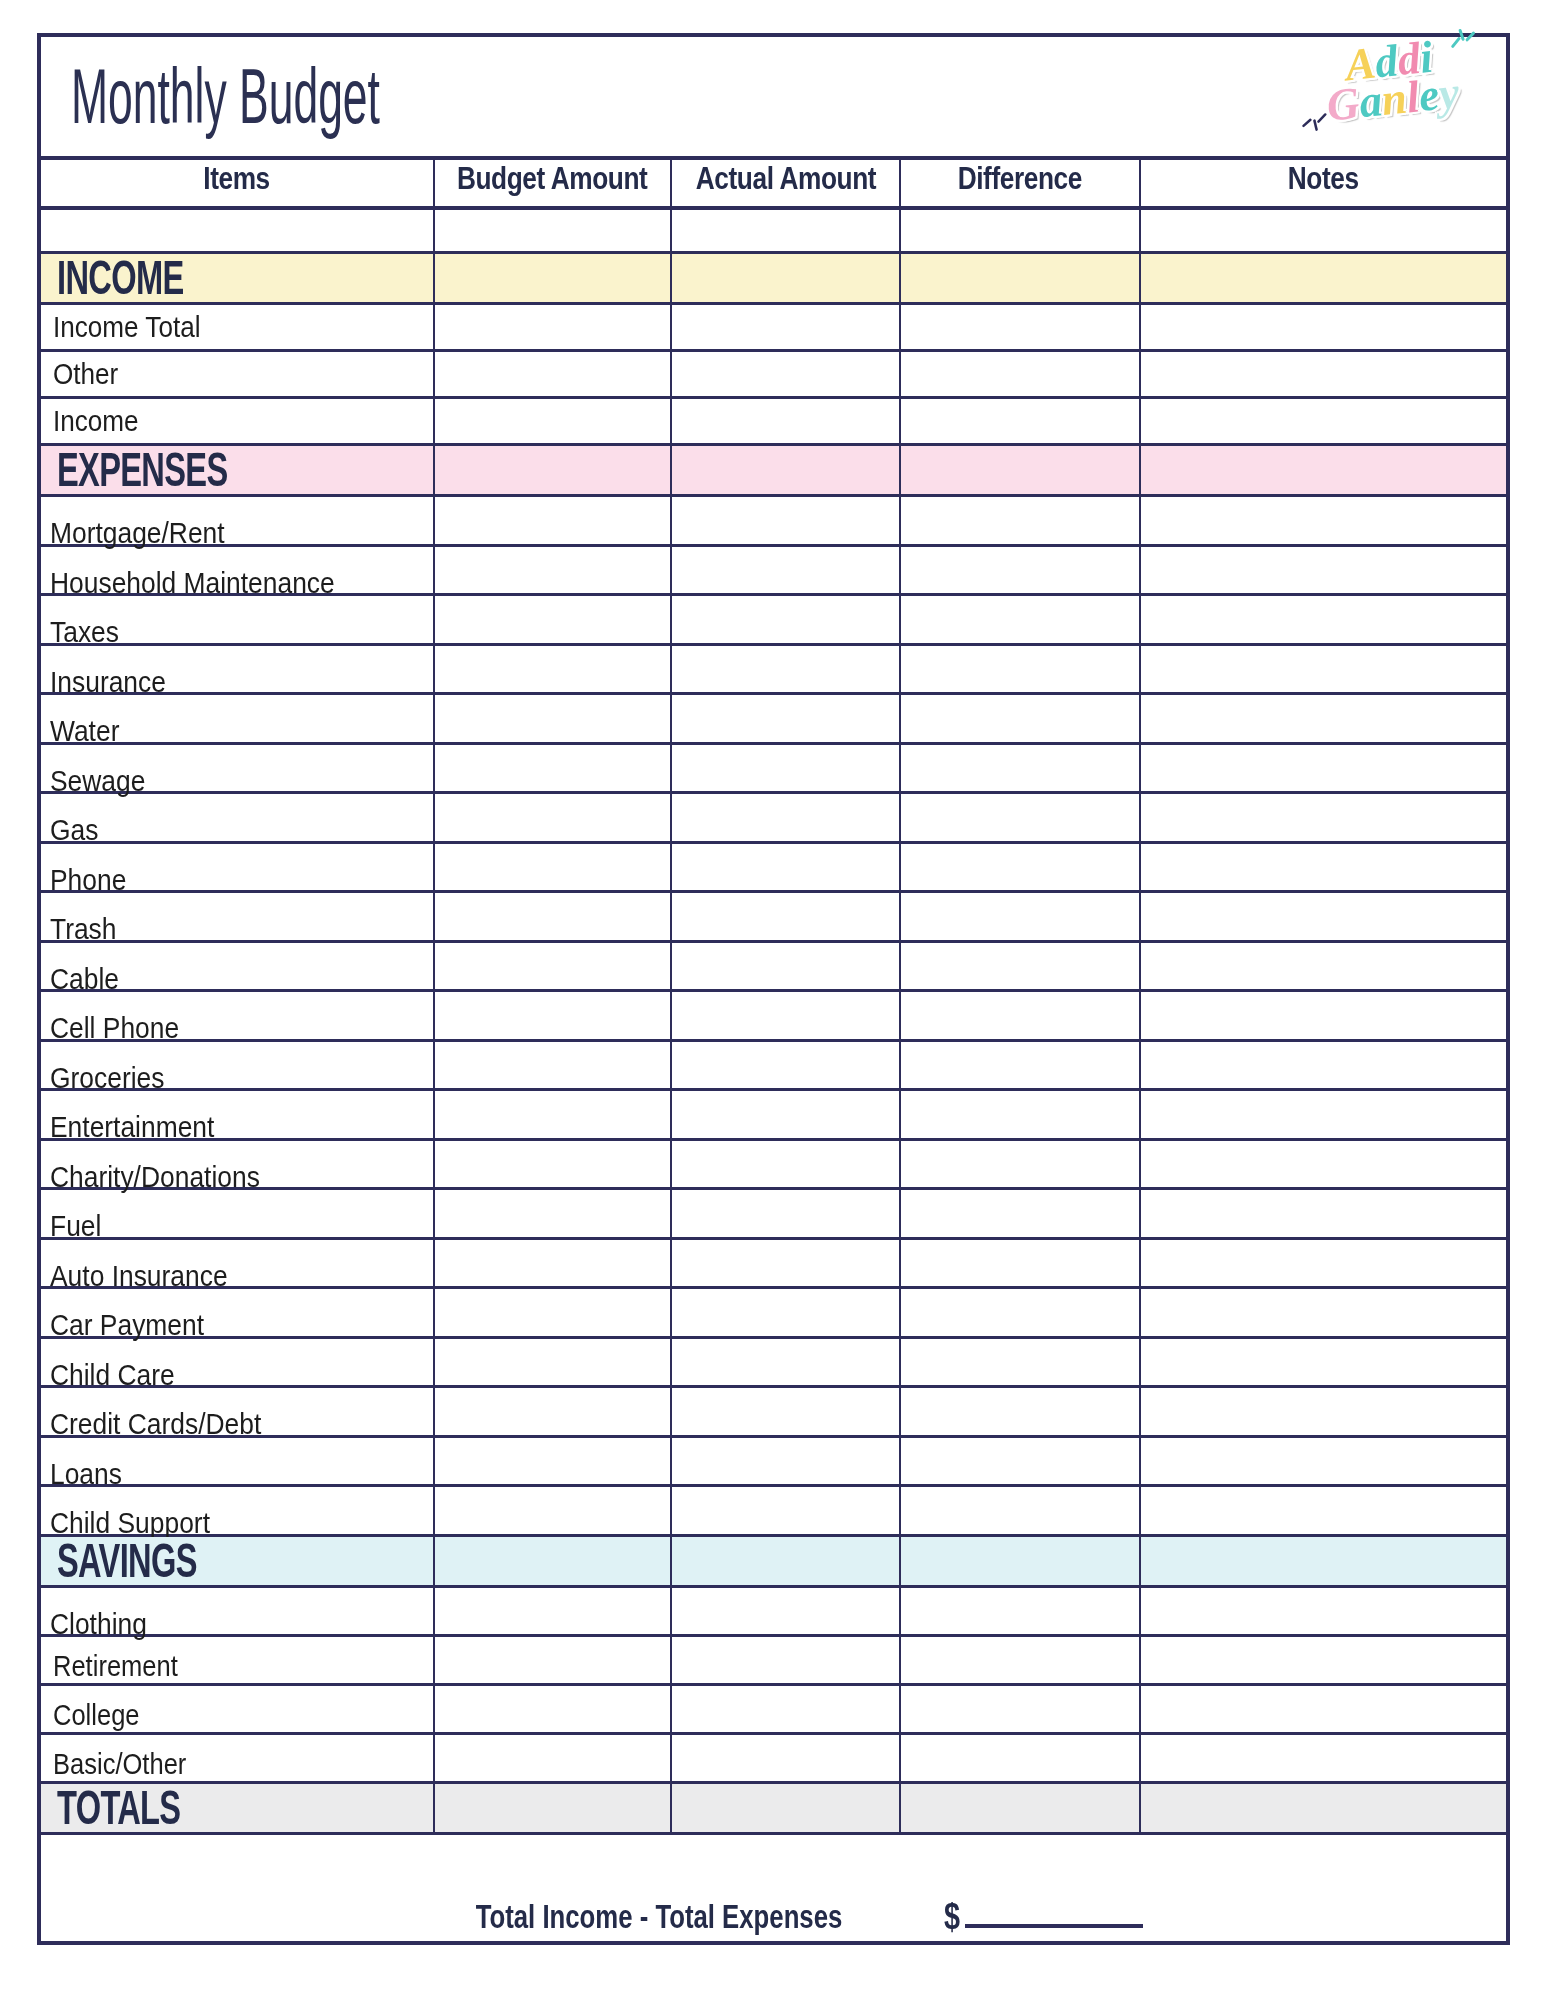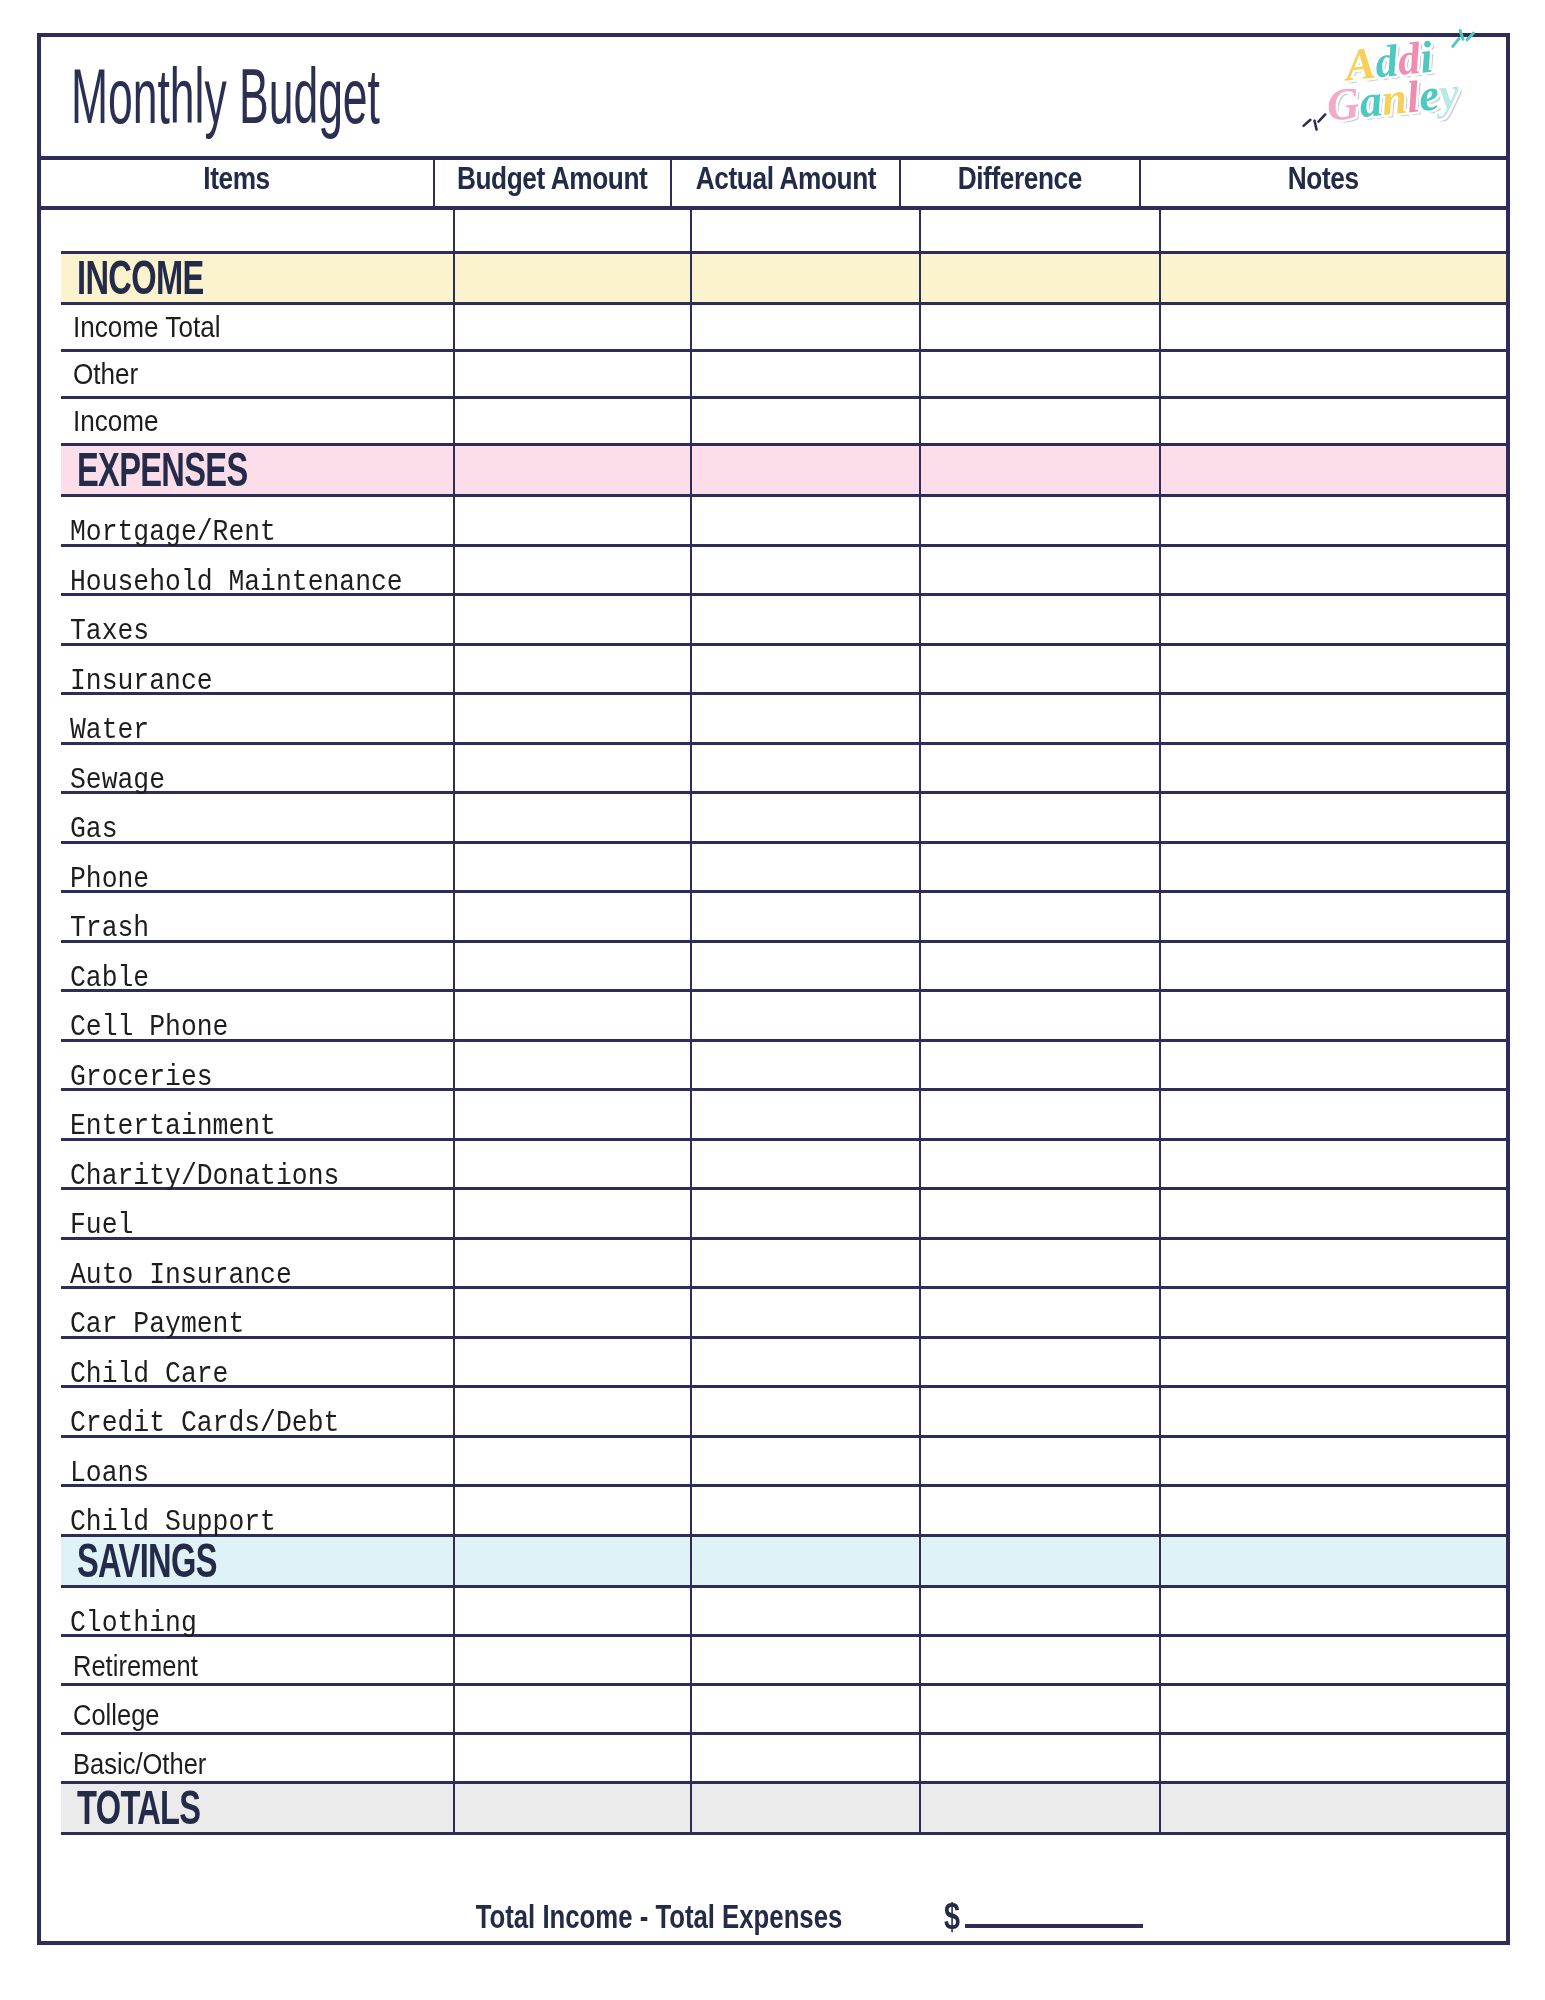--- a/index.html
+++ b/index.html
@@ -44,32 +44,32 @@
     display:flex; align-items:flex-start; justify-content:center;
     border-right:2px solid #2e2d5a; overflow:visible;
   }
   .header-cell:last-child { border-right:none; }
   .header-cell span {
     font-weight:bold; font-size:32px; color:#242b49; white-space:nowrap;
     transform:scaleX(0.82); letter-spacing:-0.5px;
   }
 
   
-  #rows { flex:1 1 auto; display:flex; flex-direction:column; overflow:hidden;padding-left:20px; }
+  #rows { flex:1 1 auto; display:flex; flex-direction:column; overflow:hidden; }
   .row {
     display:grid; grid-template-columns:394px 237px 229px 240px auto;
     border-bottom:3px solid #2e2d5a; position:relative;
   }
   .row .cell { border-right:2px solid #2e2d5a; position:relative; }
   .row .cell:last-child { border-right:none; }
 
   .row-blank   { flex:0 0 44px; }
   .row-section { flex:0 0 51px; }
   .row-income  { flex:0 0 47px; }
-  .row-expense { flex:0 0 49.5px;font-family:Liberation Mono, monospace; }
+  .row-expense { flex:0 0 49.5px; }
   .row-savings { flex:0 0 49px; }
 
   .label-section {
     position:absolute; left:16px; top:50%;
     transform:translateY(-50%) scaleX(0.68); transform-origin:left center;
     font-weight:bold; font-size:48px; color:#242b49; white-space:nowrap; letter-spacing:-1px;
     line-height:1;
   }
   .label-item {
     position:absolute; left:9px; bottom:-5px;

